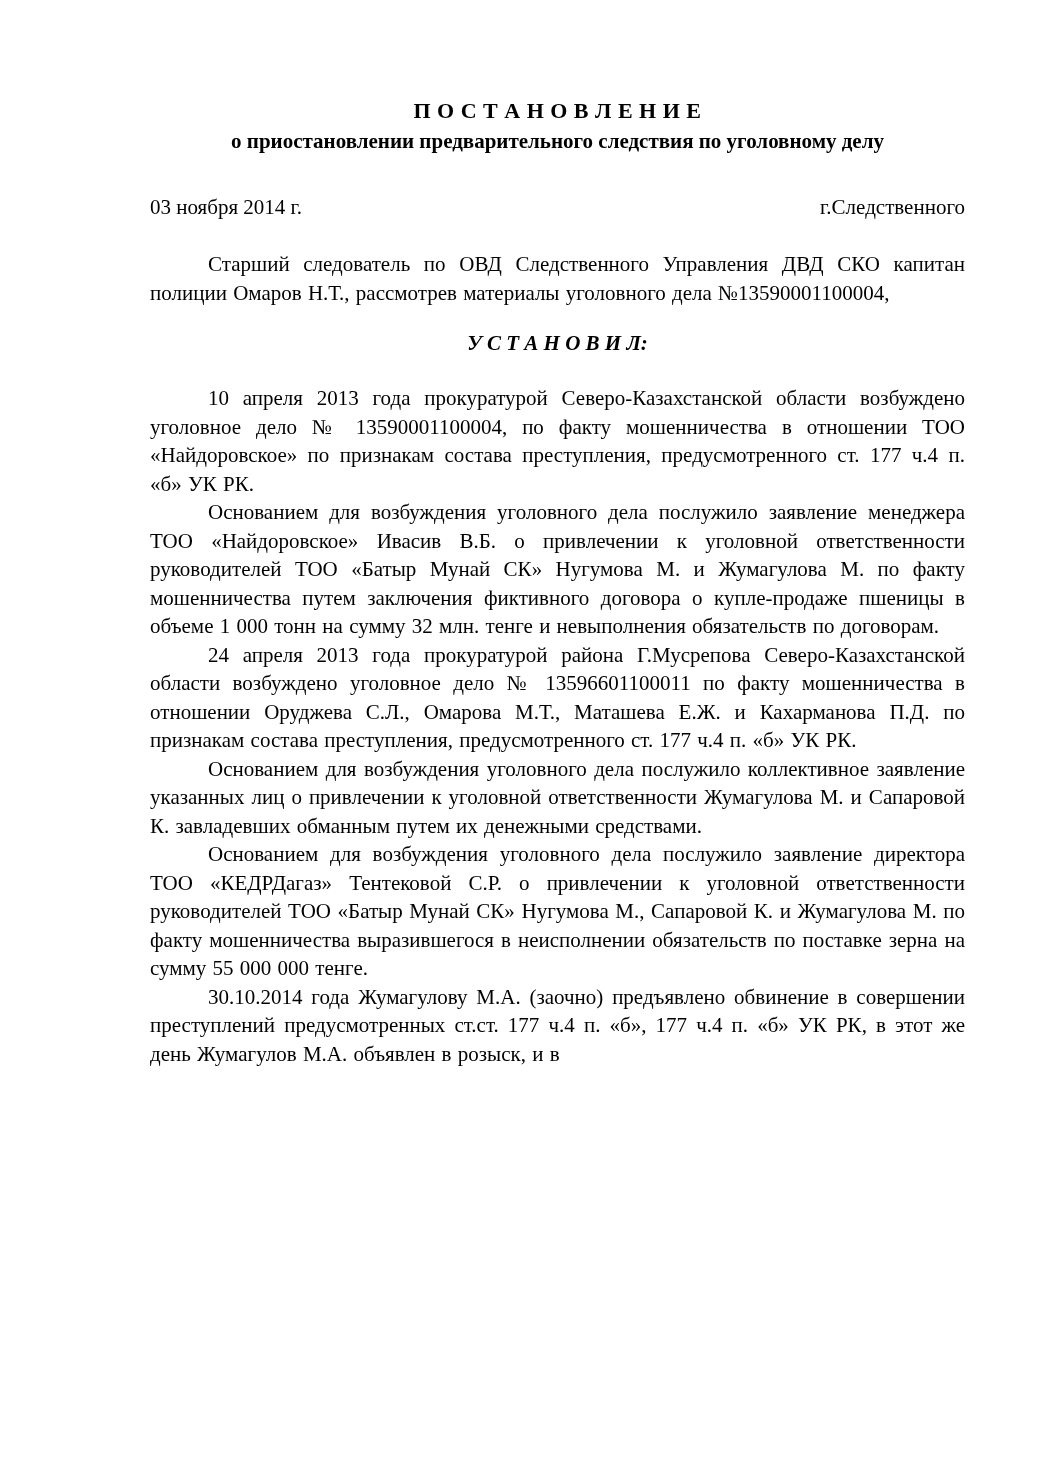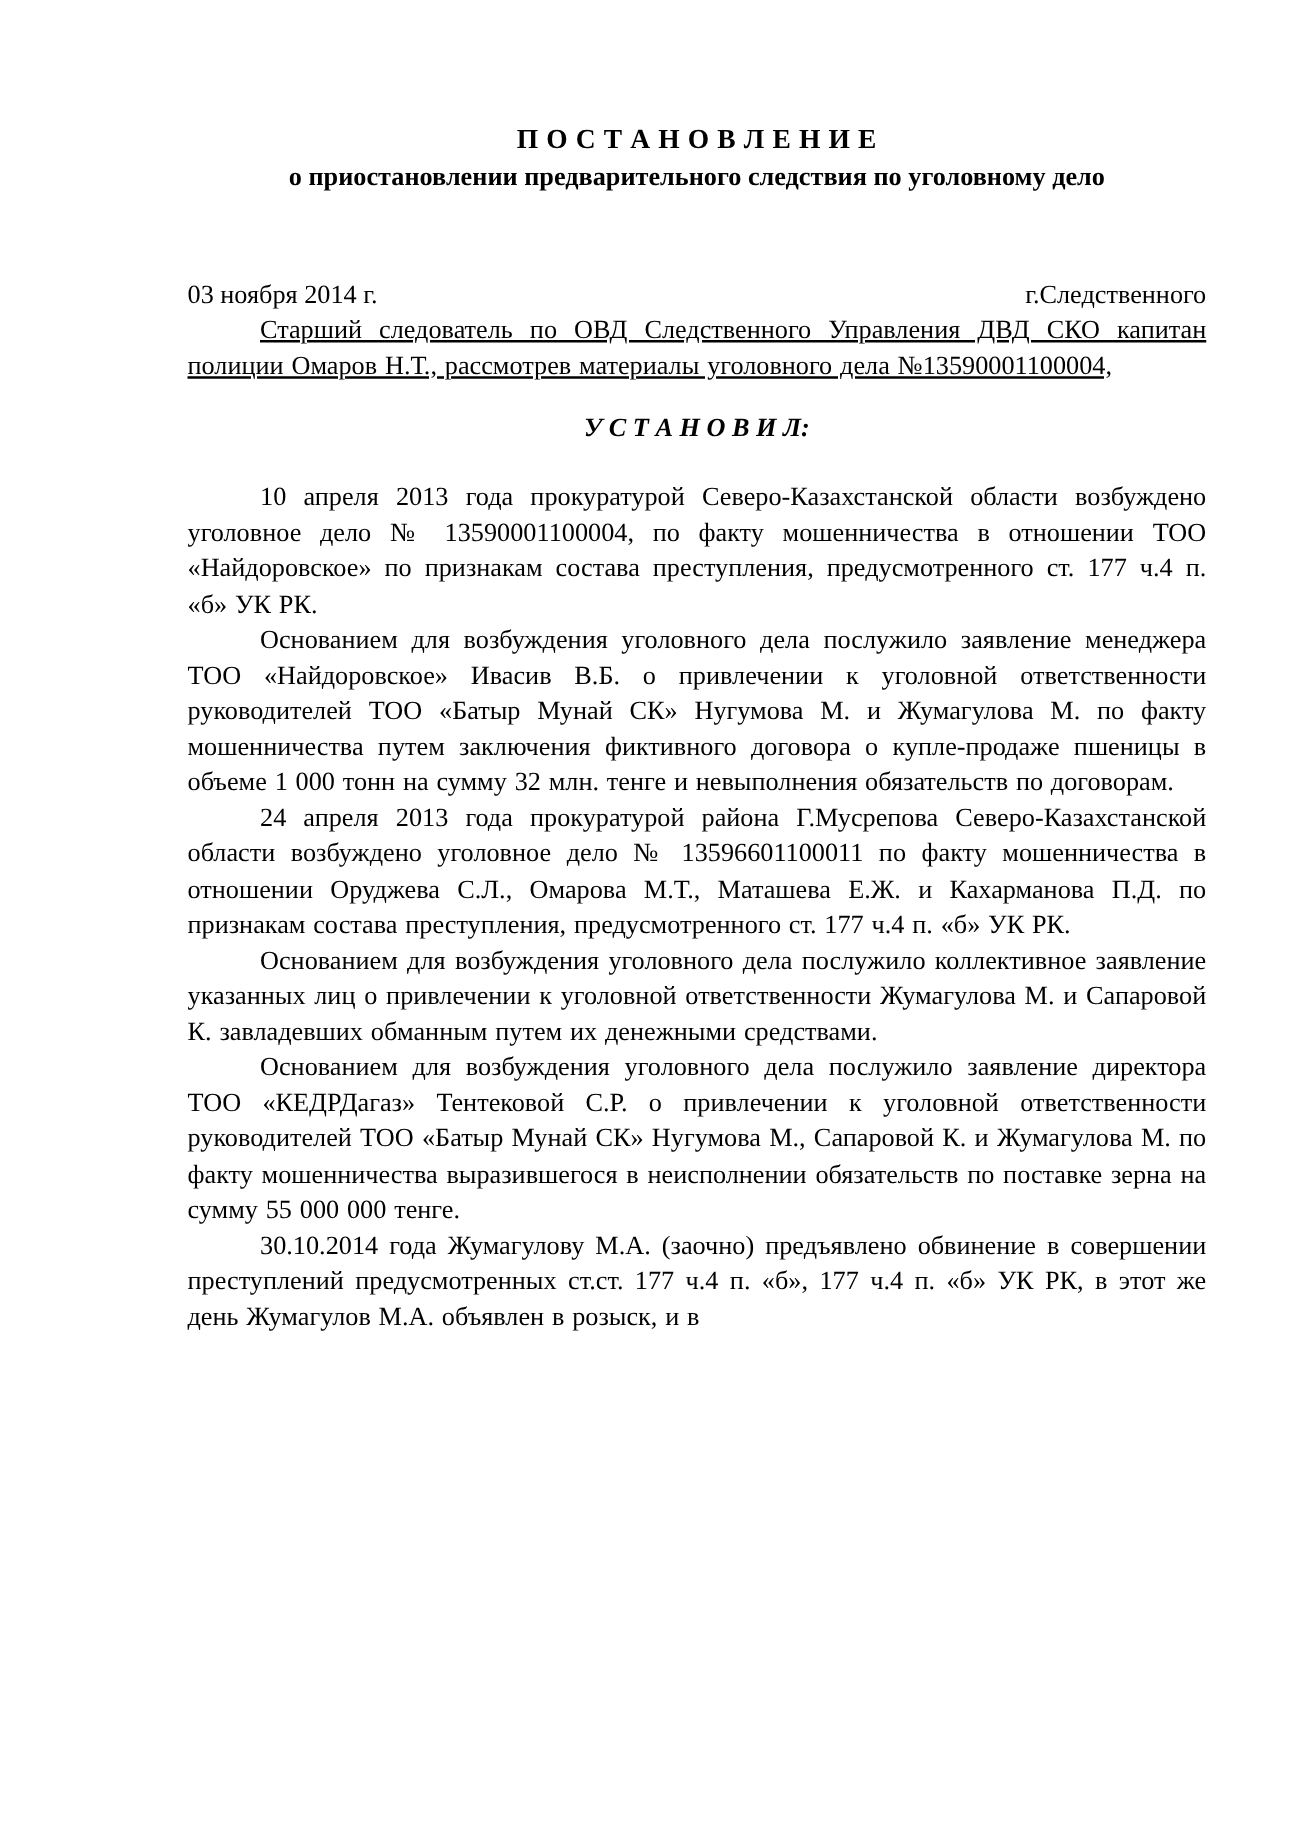--- a/index.html
+++ b/index.html
@@ -28,53 +28,53 @@
   .doc-subtitle {
     text-align: center;
     font-weight: bold;
     font-size: 21px;
     line-height: 31px;
   }
   .date-line {
     display: flex;
     justify-content: space-between;
     align-items: baseline;
-    margin-top: 64px;
+    margin-top: 36px;
     font-size: 21px;
     line-height: 28px;
   }
   .para {
     font-size: 21px;
     line-height: 28.5px;
     text-align: justify;
     text-indent: 58px;
     word-spacing: 1px;
   }
   .intro {
-    text-decoration: underline;
+    margin-top: 29px;
   }
   .heading {
     text-align: center;
     font-weight: bold;
     font-size: 21px;
     line-height: 30px;
     margin-top: 21px;
     margin-bottom: 26px;
     white-space: pre;
     font-style: italic;
   }
 </style>
 </head>
 <body>
 
 <div class="page">
 
   <div class="doc-title">П О С Т А Н О В Л Е Н И Е</div>
 
-  <div class="doc-subtitle">о приостановлении предварительного следствия по уголовному дело</div>
+  <div class="doc-subtitle">о приостановлении предварительного следствия по уголовному делу</div>
 
   <div class="date-line">
     <span>03 ноября 2014 г.</span>
     <span>г.Следственного</span>
   </div>
 
   <p class="para intro">Старший следователь по ОВД Следственного Управления ДВД СКО капитан полиции Омаров Н.Т., рассмотрев материалы уголовного дела №13590001100004,</p>
 
   <div class="heading">У С Т А Н О В И Л:</div>
 

